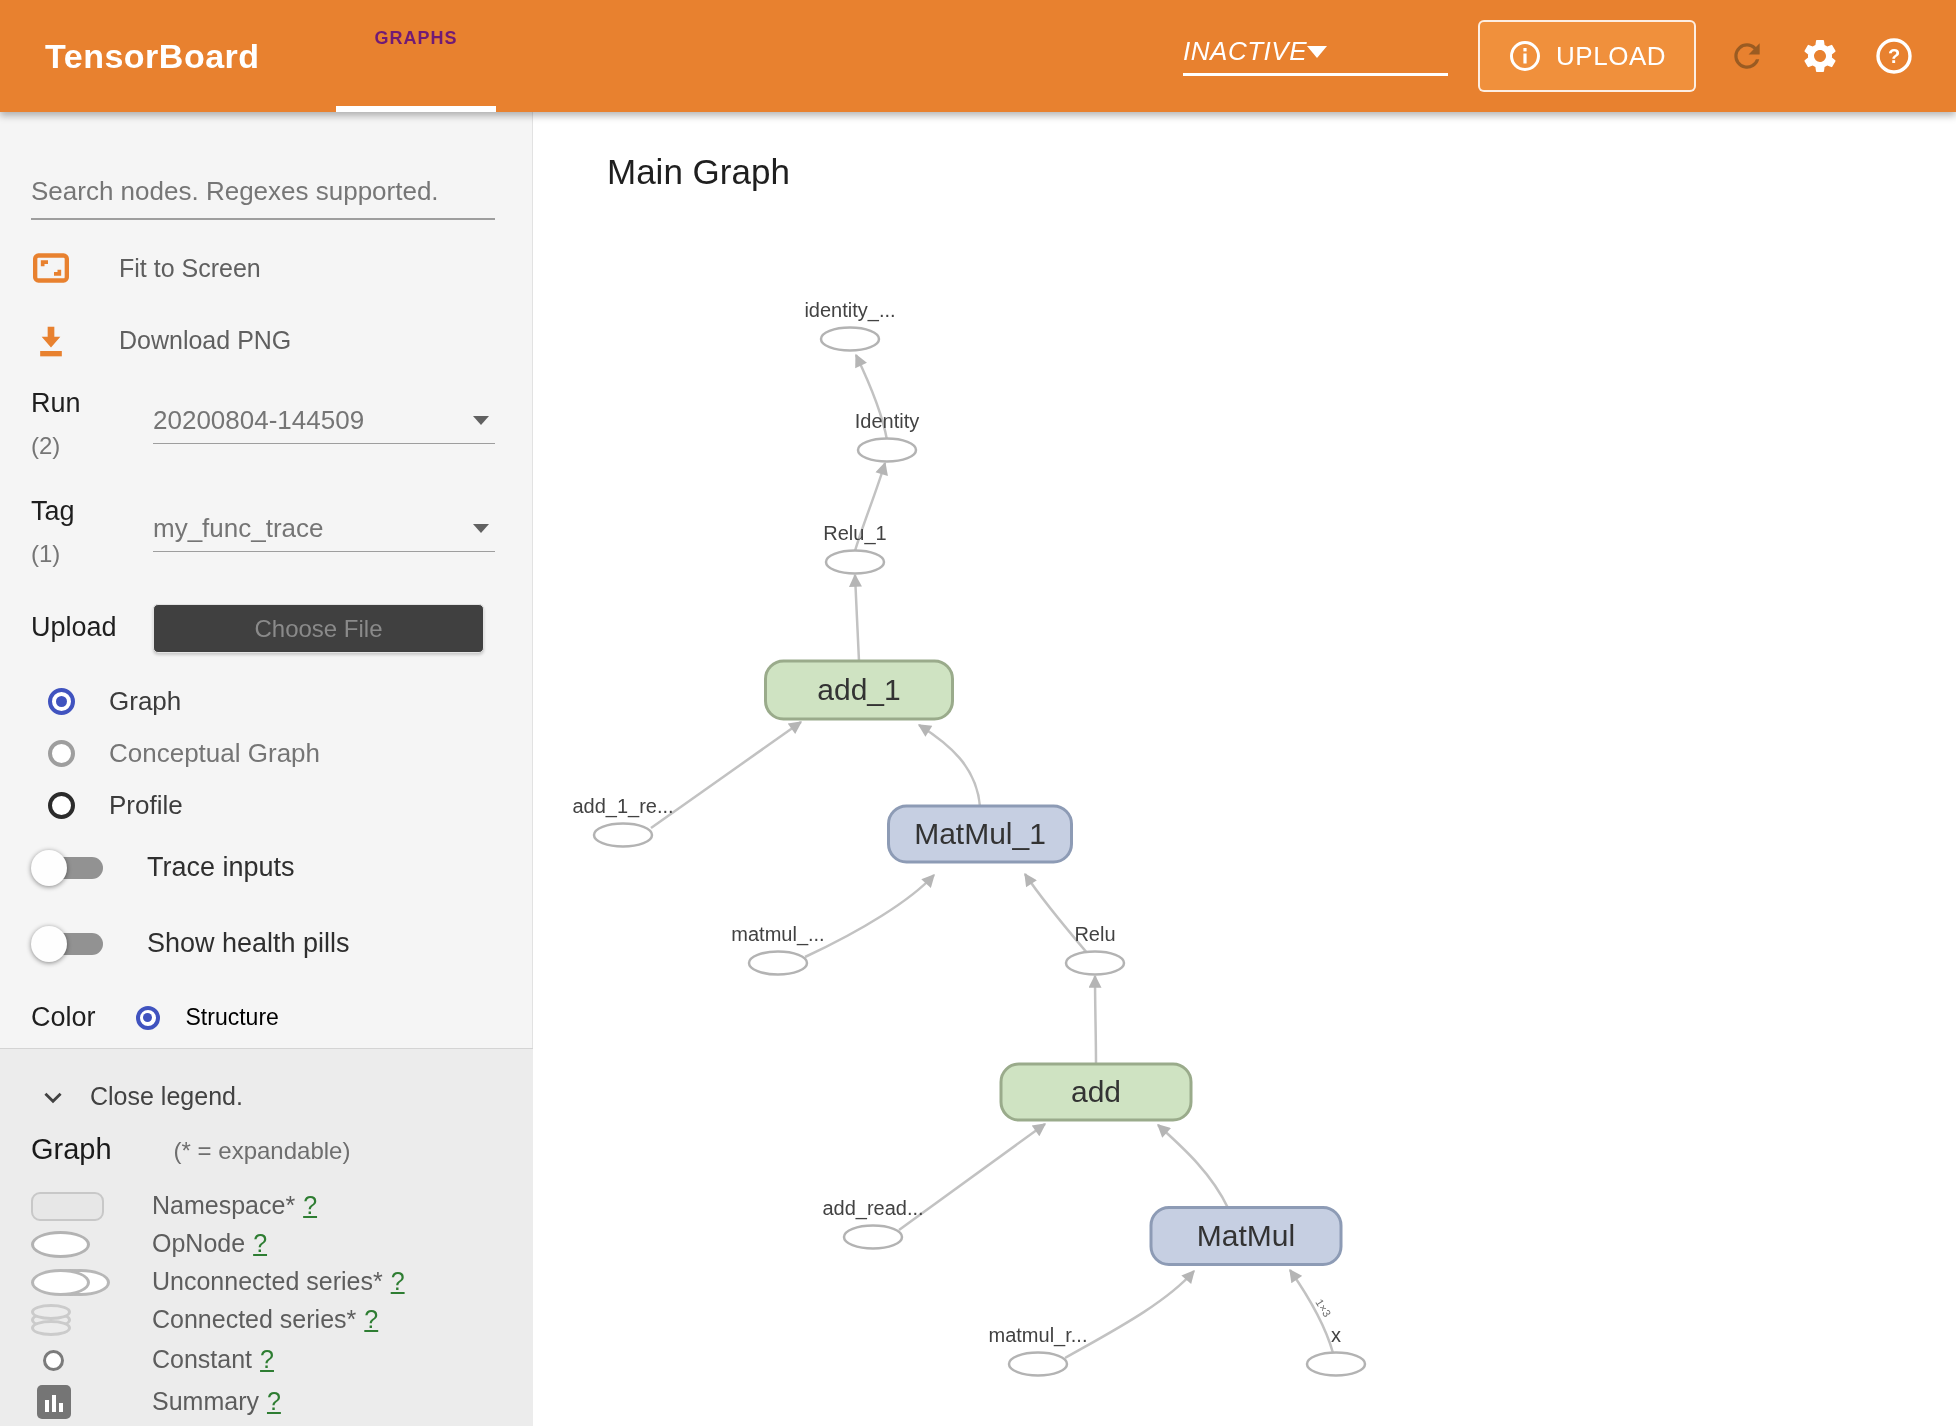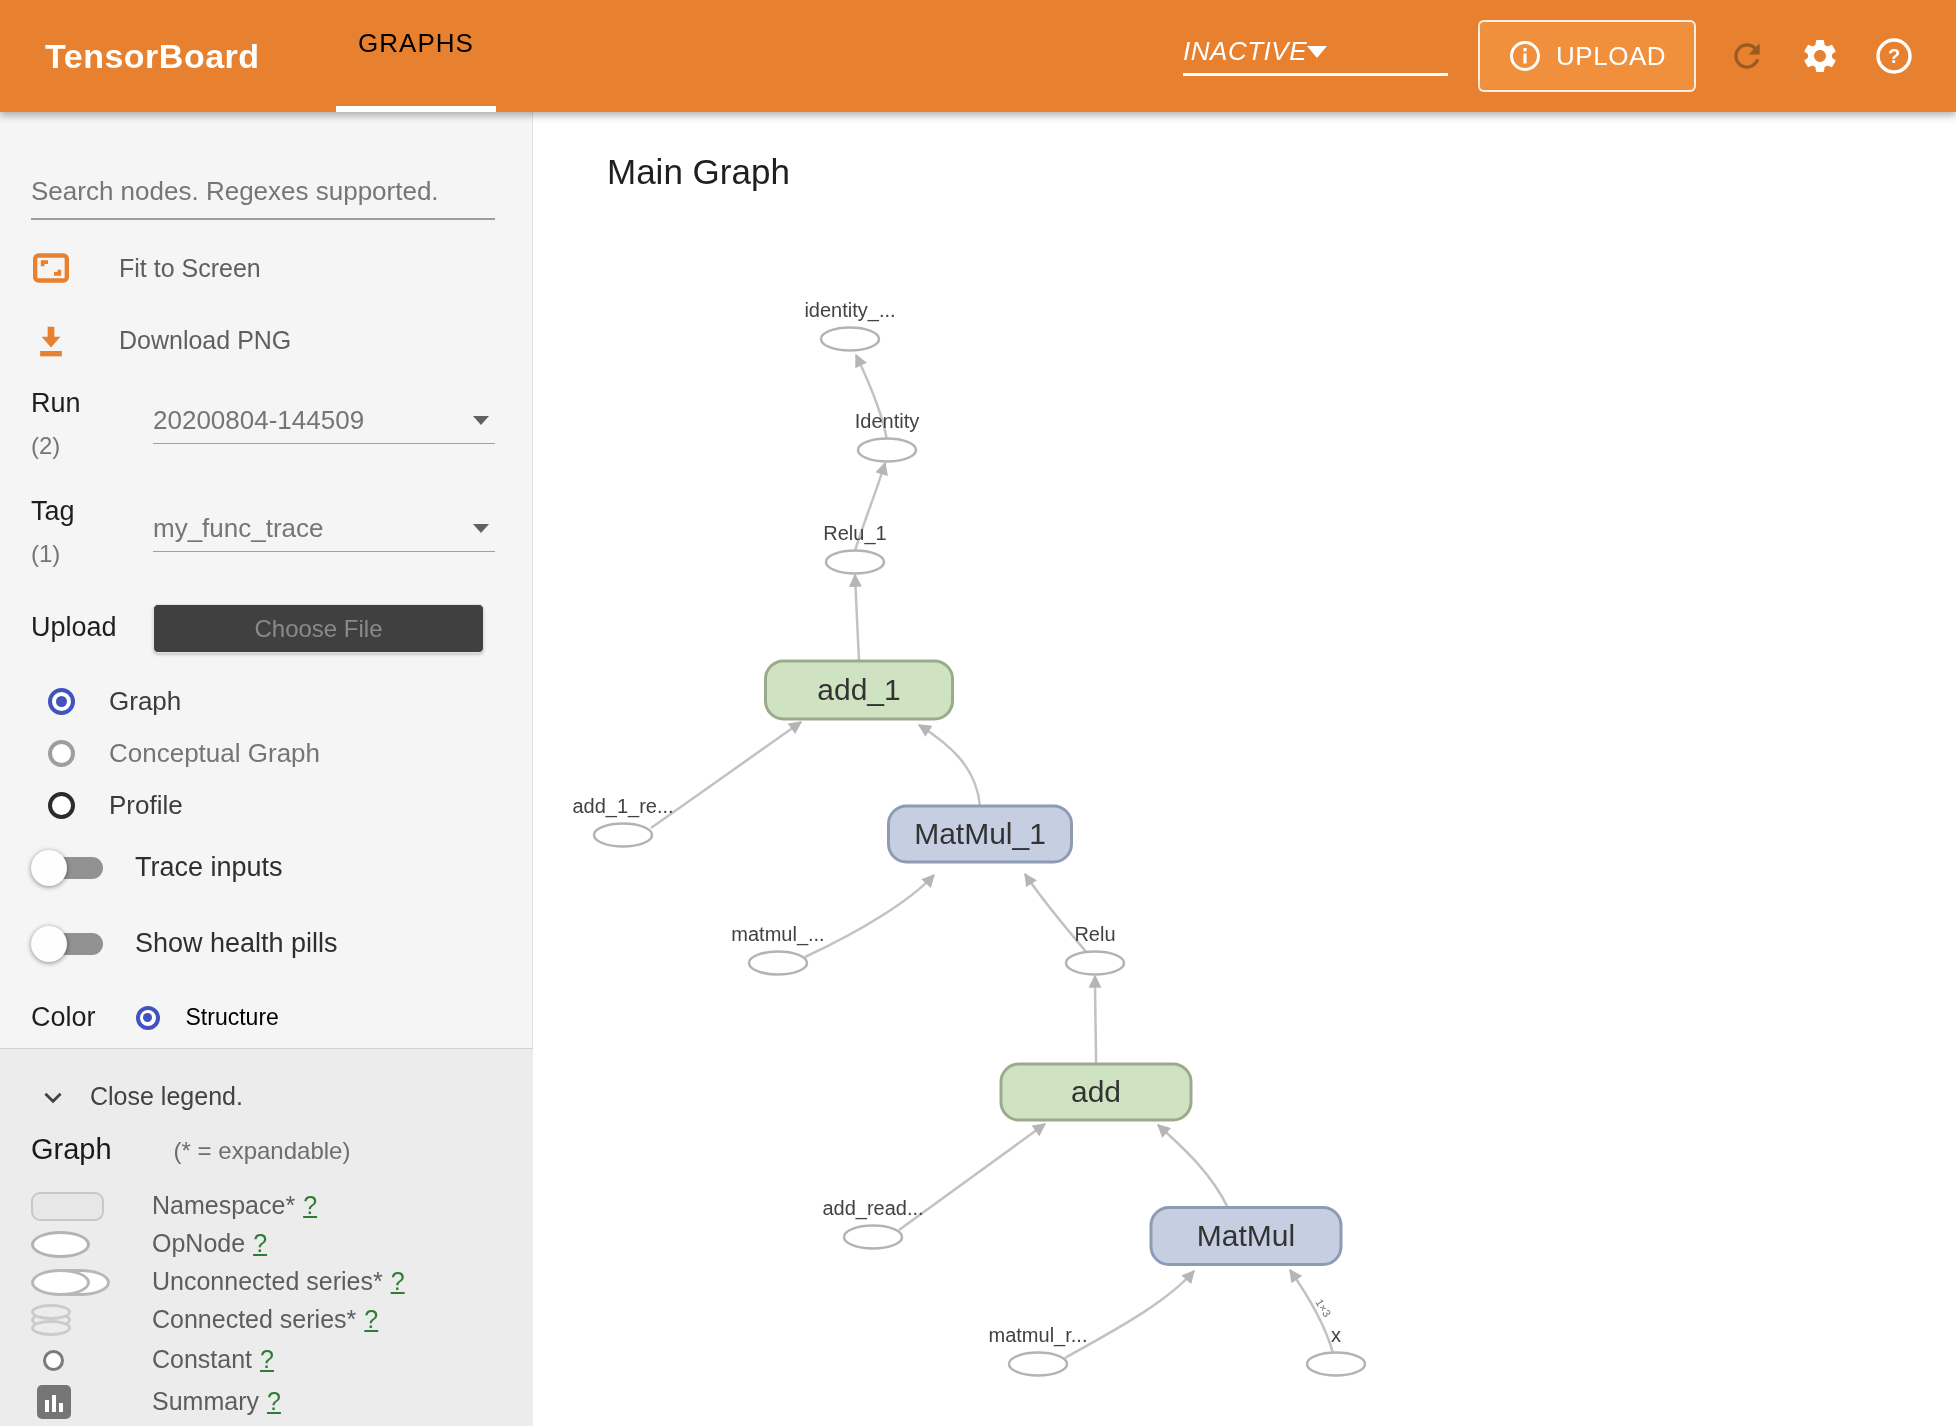--- a/index.html
+++ b/index.html
@@ -7,21 +7,21 @@
     font-family:"Liberation Sans", sans-serif; background:#fff; }
   .app { position:relative; width:1956px; height:1426px; }
 
   
   .header { position:absolute; left:0; top:0; width:100%; height:112px;
     background:#e8812f; display:flex; align-items:center;
     box-shadow:0 4px 7px rgba(0,0,0,0.28); z-index:20; }
   .brand { color:#fff; font-size:34px; font-weight:bold; margin-left:45px; letter-spacing:0.5px; }
   .tab { position:absolute; left:336px; top:0; height:112px; width:160px;
     display:flex; align-items:flex-start; justify-content:center; }
-  .tab-label { color:#000000; font-size:26px; font-weight:400; letter-spacing:1px; margin-top:28px; }
+  .tab-label { color:#701a75; font-size:18px; font-weight:700; letter-spacing:1px; margin-top:28px; }
   .tab-underline { position:absolute; bottom:0; left:0; width:160px; height:6px; background:#fff; }
   .header-right { position:absolute; right:0; top:0; height:112px; display:flex; align-items:center; }
   .status-select { position:relative; width:265px; margin-right:30px; padding-bottom:6px;
     border-bottom:3px solid #fff; display:flex; align-items:center; justify-content:flex-start; cursor:pointer;font-style:italic; }
   .status-text { color:#fff; font-size:26px; font-weight:500; letter-spacing:0.5px; }
   .caret-down-white { width:0; height:0; border-left:10px solid transparent;
     border-right:10px solid transparent; border-top:12px solid #fff; }
   .upload-btn { display:flex; align-items:center; gap:14px; background:#f0903c;
     border:2px solid rgba(255,255,255,0.85); border-radius:6px; height:72px;
     padding:0 28px; margin-right:32px; cursor:pointer; }
@@ -51,21 +51,21 @@
     display:flex; align-items:center; justify-content:center; cursor:pointer; }
   .radio-row { position:absolute; left:48px; display:flex; align-items:center; gap:34px; cursor:pointer; }
   .radio { width:27px; height:27px; border-radius:50%; background:#fff; position:relative; flex:0 0 auto; }
   .radio.sel { border:4px solid #4053bf; }
   .radio.sel::after { content:""; position:absolute; left:4px; top:4px; width:11px; height:11px;
     border-radius:50%; background:#4053bf; }
   .radio.gray { border:4px solid #9e9e9e; }
   .radio.dark { border:4px solid #2b2b2b; }
   .radio-label { font-size:26px; color:#3c3c3c; }
   .radio-label.muted { color:#757575; }
-  .toggle-row { position:absolute; left:31px; display:flex; align-items:center; gap:32px; cursor:pointer; }
+  .toggle-row { position:absolute; left:31px; display:flex; align-items:center; gap:44px; cursor:pointer; }
   .toggle { position:relative; width:66px; height:24px; margin-left:6px; }
   .toggle-track { position:absolute; left:6px; top:1px; width:60px; height:22px;
     border-radius:12px; background:#929292; }
   .toggle-thumb { position:absolute; left:-6px; top:-6px; width:36px; height:36px;
     border-radius:50%; background:#fefefe; box-shadow:0 1px 5px rgba(0,0,0,0.45); }
   .toggle-label { font-size:27px; color:#2f2f2f; }
   .color-row { position:absolute; left:31px; display:flex; align-items:center; cursor:default; }
   .color-label { font-size:27px; color:#1f1f1f; margin-right:40px; }
   .radio.small { width:24px; height:24px; }
   .radio.small.sel::after { left:3.5px; top:3.5px; width:9px; height:9px; }

